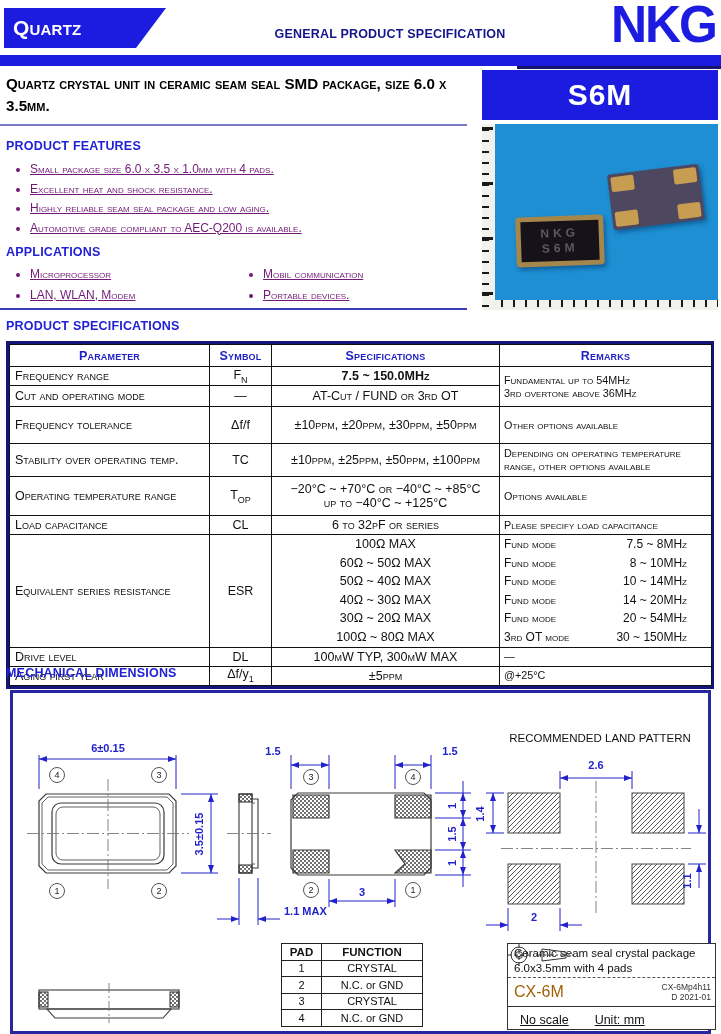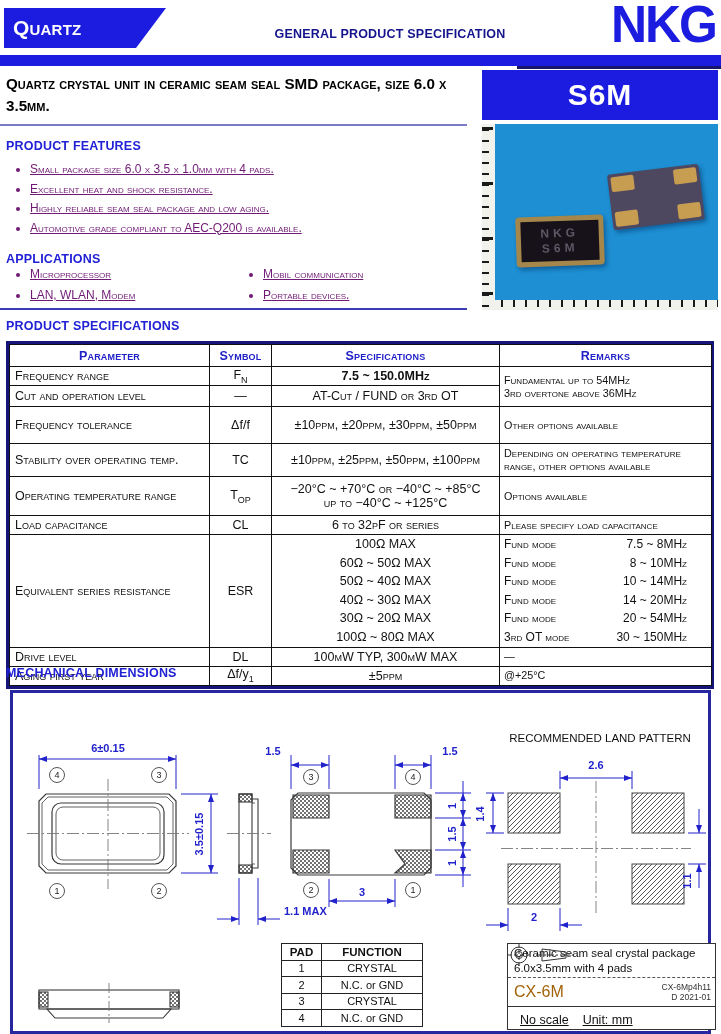--- a/index.html
+++ b/index.html
@@ -89,21 +89,21 @@
 
   .tblock { position:absolute; left:494px; top:250px; width:209px; height:87px; border:1.5px solid #333;
             background:#fff; font-size:11.5px; }
   .tblock .desc { padding:2px 6px 1px 6px; line-height:15px; border-bottom:1px dashed #555; }
   .tblock .mrow { display:flex; justify-content:space-between; align-items:center;
                   border-bottom:1.5px solid #333; padding:1px 4px 1px 6px; height:29px; }
   .tblock .model { font-size:16px; color:#a16207; }
   .tblock .codes { text-align:right; font-size:8.5px; line-height:10px; color:#333; }
   .tblock .brow { display:flex; align-items:center; height:25px; padding-left:4px;text-decoration:underline; }
   .tblock .brow .txt { font-size:12.5px; margin-left:8px; }
-  .tblock .brow .unit { font-size:12.5px; margin-left:14px; }
+  .tblock .brow .unit { font-size:12.5px; margin-left:26px; }
 </style>
 </head>
 <body>
 
 <div class="page">
 
   <div class="banner">
     <span>Quartz crystals</span>
   </div>
   <div class="spec-label">GENERAL PRODUCT SPECIFICATION</div>
@@ -131,21 +131,21 @@
   </div>
 
   <div class="sec-head" style="left:6px; top:139px;">PRODUCT FEATURES</div>
   <ul class="bullets feat-list">
     <li>Small  package size 6.0 x 3.5 x 1.0mm with 4 pads.</li>
     <li>Excellent heat and shock resistance.</li>
     <li>Highly reliable seam seal package and low aging.</li>
     <li>Automotive grade compliant to AEC-Q200 is available.</li>
   </ul>
 
-  <div class="sec-head" style="left:6px; top:252px;text-align:center;">APPLICATIONS</div>
+  <div class="sec-head" style="left:6px; top:245px;text-align:center;">APPLICATIONS</div>
   <ul class="bullets app-col" style="left:30px; top:264px; width:200px;">
     <li>Microprocessor</li>
     <li>LAN, WLAN, Modem</li>
   </ul>
   <ul class="bullets app-col" style="left:263px; top:264px; width:210px;">
     <li>Mobil communication</li>
     <li>Portable devices.</li>
   </ul>
   <div class="app-underline"></div>
 
@@ -168,21 +168,21 @@
       <tr style="height:19px">
         <td class="param">Frequency range</td>
         <td class="sym"><span>F</span><sub>N</sub></td>
         <td class="spec bold">7.5 ~ 150.0MHz</td>
         <td class="remark" rowspan="2">
           <div>Fundamental up to 54MHz</div>
           <div>3rd overtone above 36MHz</div>
         </td>
       </tr>
       <tr style="height:21px">
-        <td class="param">Cut and operation level</td>
+        <td class="param">Cut and operating mode</td>
         <td class="sym">—</td>
         <td class="spec">AT-Cut / FUND or 3rd OT</td>
       </tr>
       <tr style="height:37px">
         <td class="param">Frequency tolerance</td>
         <td class="sym">Δf/f</td>
         <td class="spec">±10ppm, ±20ppm, ±30ppm, ±50ppm</td>
         <td class="remark">Other options available</td>
       </tr>
       <tr style="height:33px">

